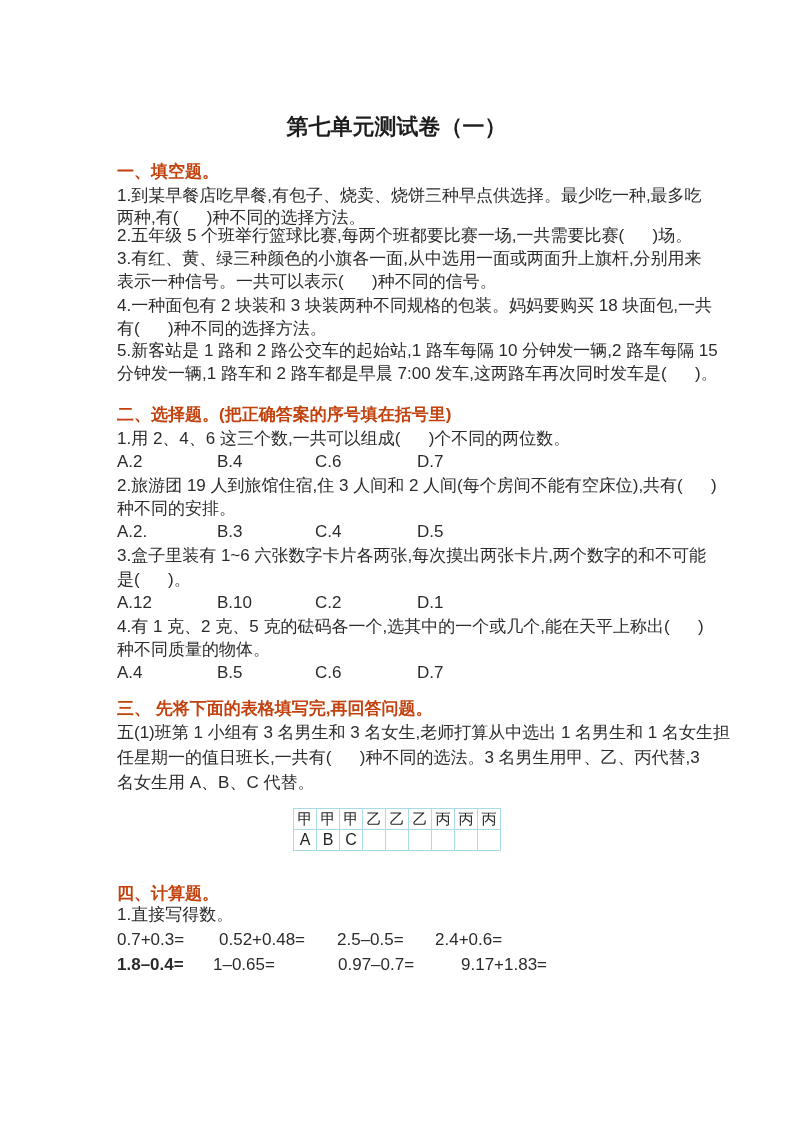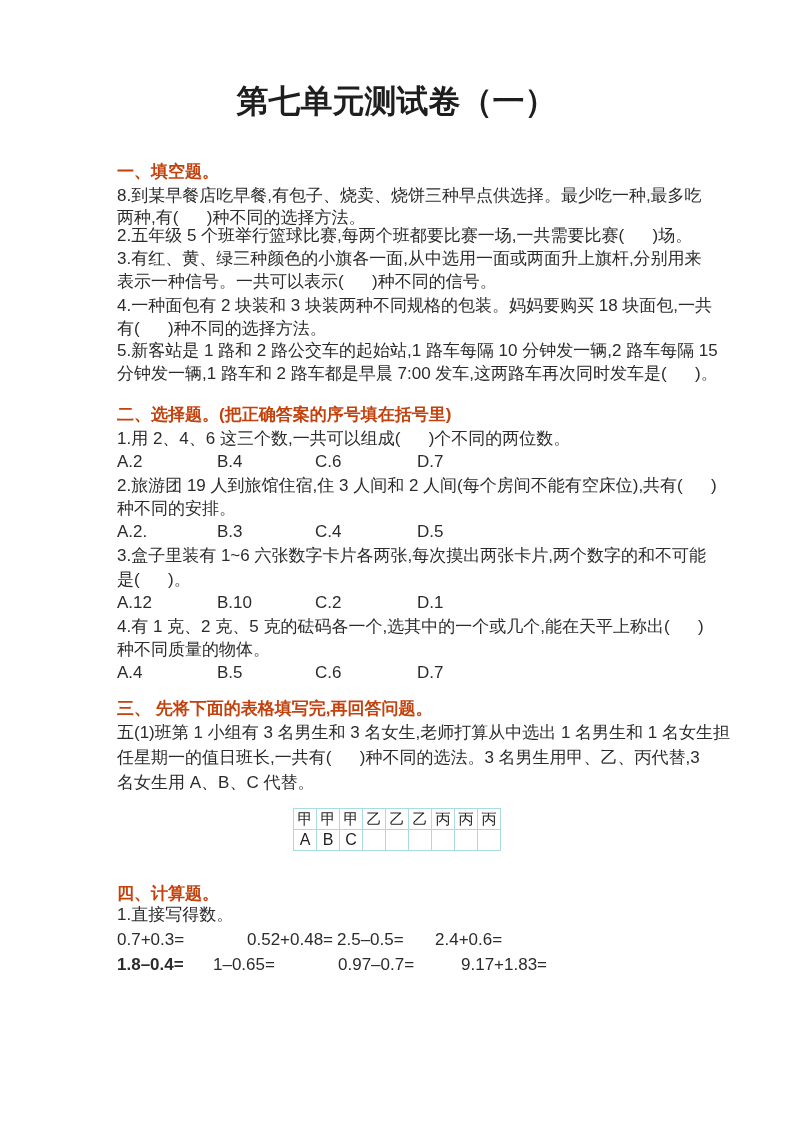--- a/index.html
+++ b/index.html
@@ -7,39 +7,39 @@
     position:relative;
     width:793px;height:1122px;
     margin:0 auto;
     background:#ffffff;
     font-family:"Liberation Sans","DejaVu Sans",sans-serif;
     color:#2b2b2b;
     overflow:hidden;
   }
   .title{
     position:absolute;
-    left:0;top:80px;width:793px;
+    left:0;top:112px;width:793px;
     text-align:center;
-    font-size:32px;font-weight:bold;
+    font-size:22px;font-weight:bold;
     color:#1e1e1e;
     letter-spacing:0px;
     white-space:pre;
   }
   .ln{
     position:absolute;
     left:117px;
     font-size:17px;
     line-height:20px;
     white-space:pre;
   }
   .hd{font-weight:bold;color:#c2410c;}
   .opts{width:560px;height:20px;}
   .opt{position:absolute;top:0;white-space:pre;}
   .o0{left:0;}   .o1{left:100px;} .o2{left:198px;} .o3{left:300px;}
-  .c10{left:0;}  .c11{left:102px;margin-left:28px;} .c12{left:220px;} .c13{left:318px;}
+  .c10{left:0;}  .c11{left:102px;} .c12{left:220px;} .c13{left:318px;}
   .c20{left:0;font-weight:bold;}  .c21{left:96px;}  .c22{left:221px;} .c23{left:344px;}
   table.grid{
     position:absolute;
     left:293px;top:808px;
     border-collapse:collapse;
   }
   table.grid td{
     width:22px;height:20px;
     border:1px solid #a8dbe3;
     text-align:center;
@@ -54,21 +54,21 @@
   }
 </style>
 </head>
 <body>
 
 <div class="page">
 
   <div class="title">第七单元测试卷（一）</div>
 
   <div class="ln hd" style="top:162px">一、填空题。</div>
-  <div class="ln" style="top:186px">8.到某早餐店吃早餐,有包子、烧卖、烧饼三种早点供选择。最少吃一种,最多吃</div>
+  <div class="ln" style="top:186px">1.到某早餐店吃早餐,有包子、烧卖、烧饼三种早点供选择。最少吃一种,最多吃</div>
   <div class="ln" style="top:208px">两种,有(      )种不同的选择方法。</div>
   <div class="ln" style="top:226px">2.五年级 5 个班举行篮球比赛,每两个班都要比赛一场,一共需要比赛(      )场。</div>
   <div class="ln" style="top:249px">3.有红、黄、绿三种颜色的小旗各一面,从中选用一面或两面升上旗杆,分别用来</div>
   <div class="ln" style="top:272px">表示一种信号。一共可以表示(      )种不同的信号。</div>
   <div class="ln" style="top:296px">4.一种面包有 2 块装和 3 块装两种不同规格的包装。妈妈要购买 18 块面包,一共</div>
   <div class="ln" style="top:319px">有(      )种不同的选择方法。</div>
   <div class="ln" style="top:341px">5.新客站是 1 路和 2 路公交车的起始站,1 路车每隔 10 分钟发一辆,2 路车每隔 15</div>
   <div class="ln" style="top:364px">分钟发一辆,1 路车和 2 路车都是早晨 7:00 发车,这两路车再次同时发车是(      )。</div>
 
   <div class="ln hd" style="top:405px">二、选择题。(把正确答案的序号填在括号里)</div>

